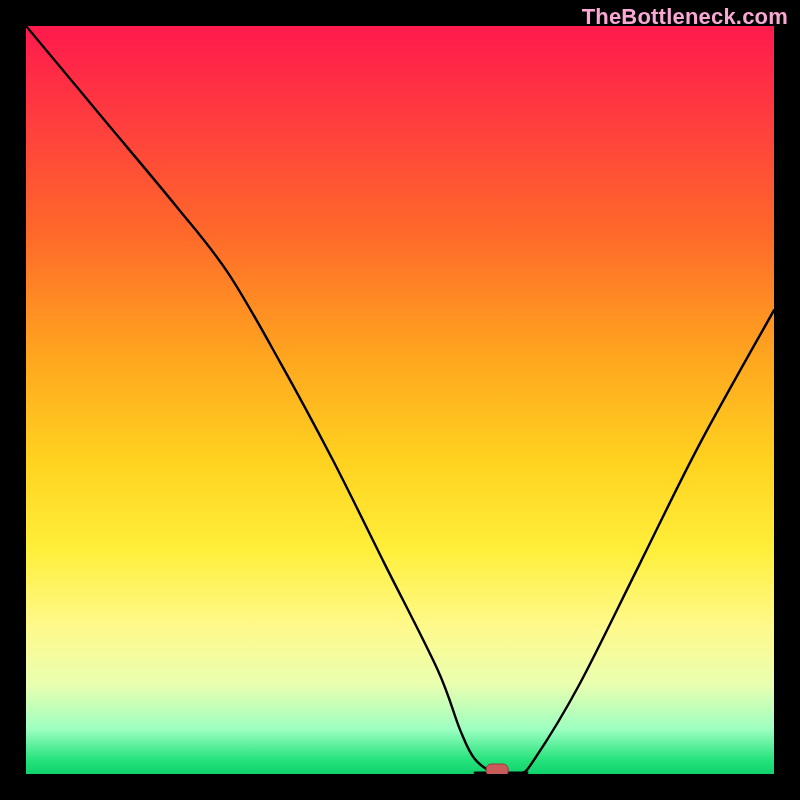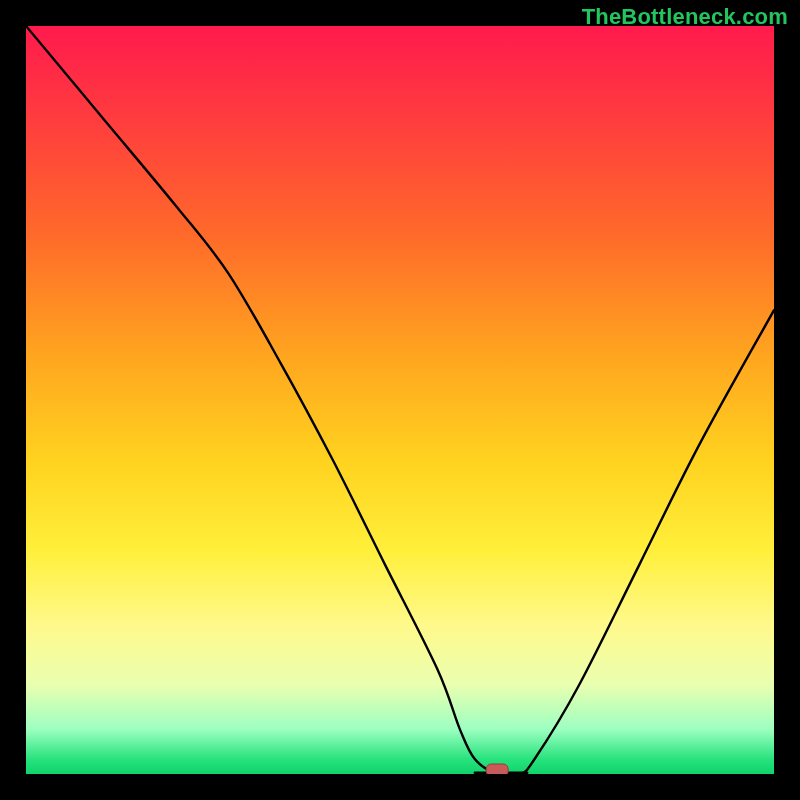--- a/index.html
+++ b/index.html
@@ -14,21 +14,21 @@
   .frame {
     position: relative;
     width: 800px;
     height: 800px;
     background: #000;
   }
   .watermark {
     position: absolute;
     top: 4px;
     right: 12px;
-    color: #22c55e;
+    color: #f9a8d4;
     font-size: 22px;
     font-weight: 600;
     letter-spacing: 0.2px;
     z-index: 5;
   }
   .plot-area {
     position: absolute;
     left: 26px;
     top: 26px;
     width: 748px;

